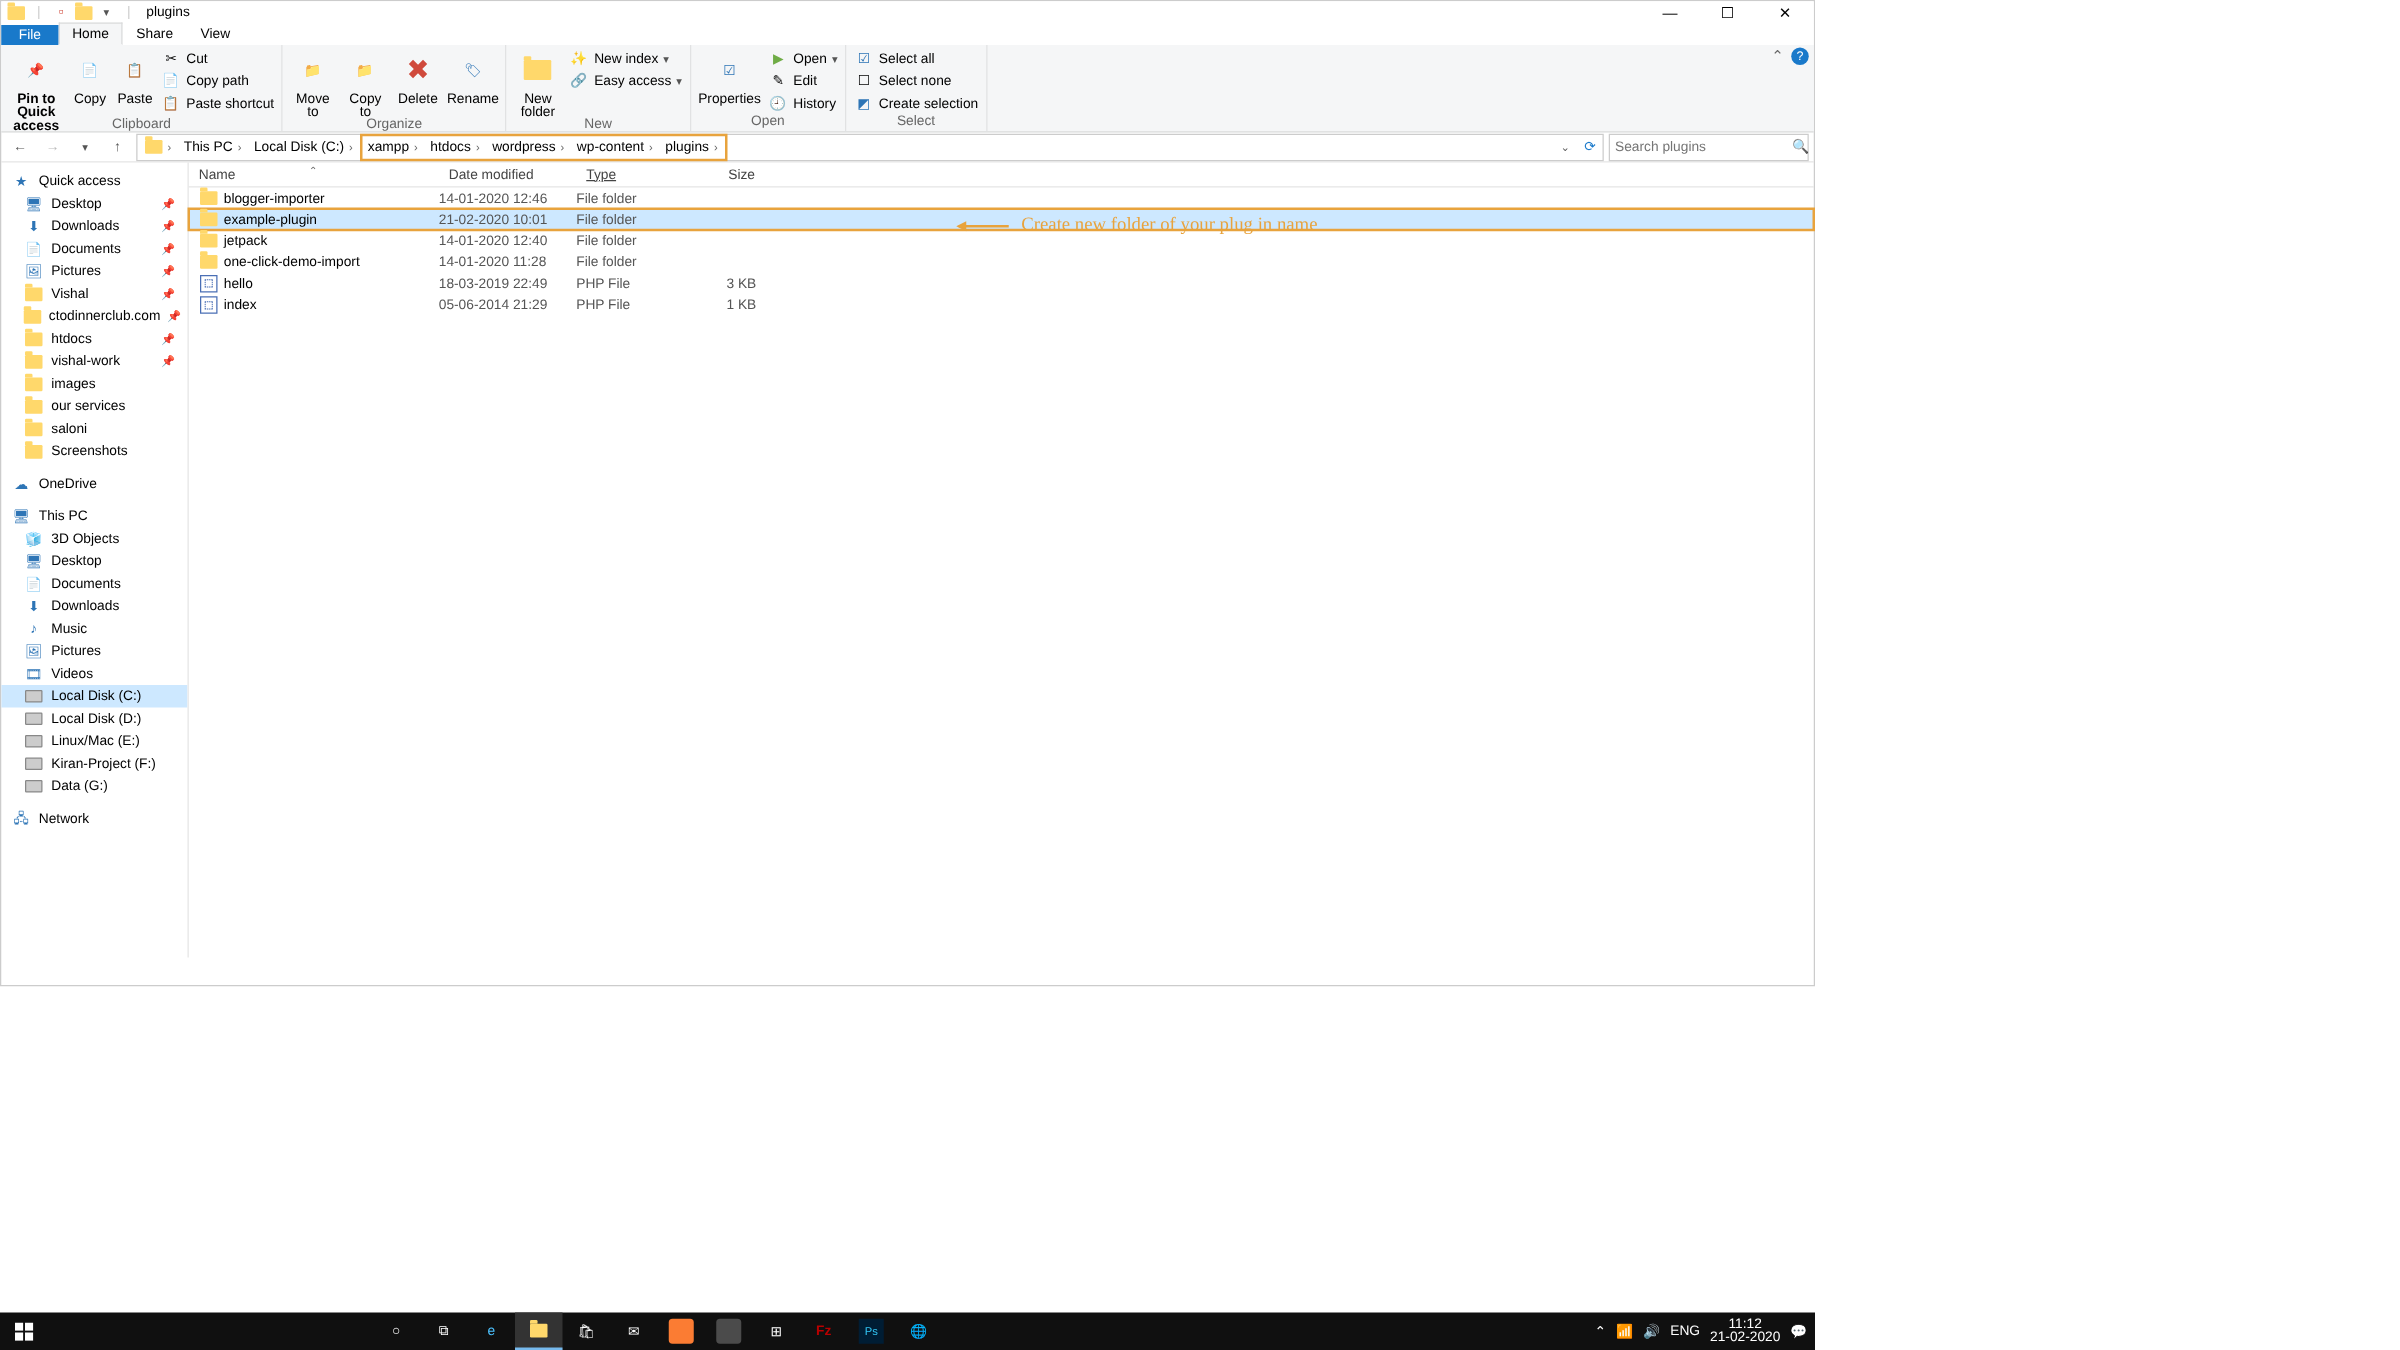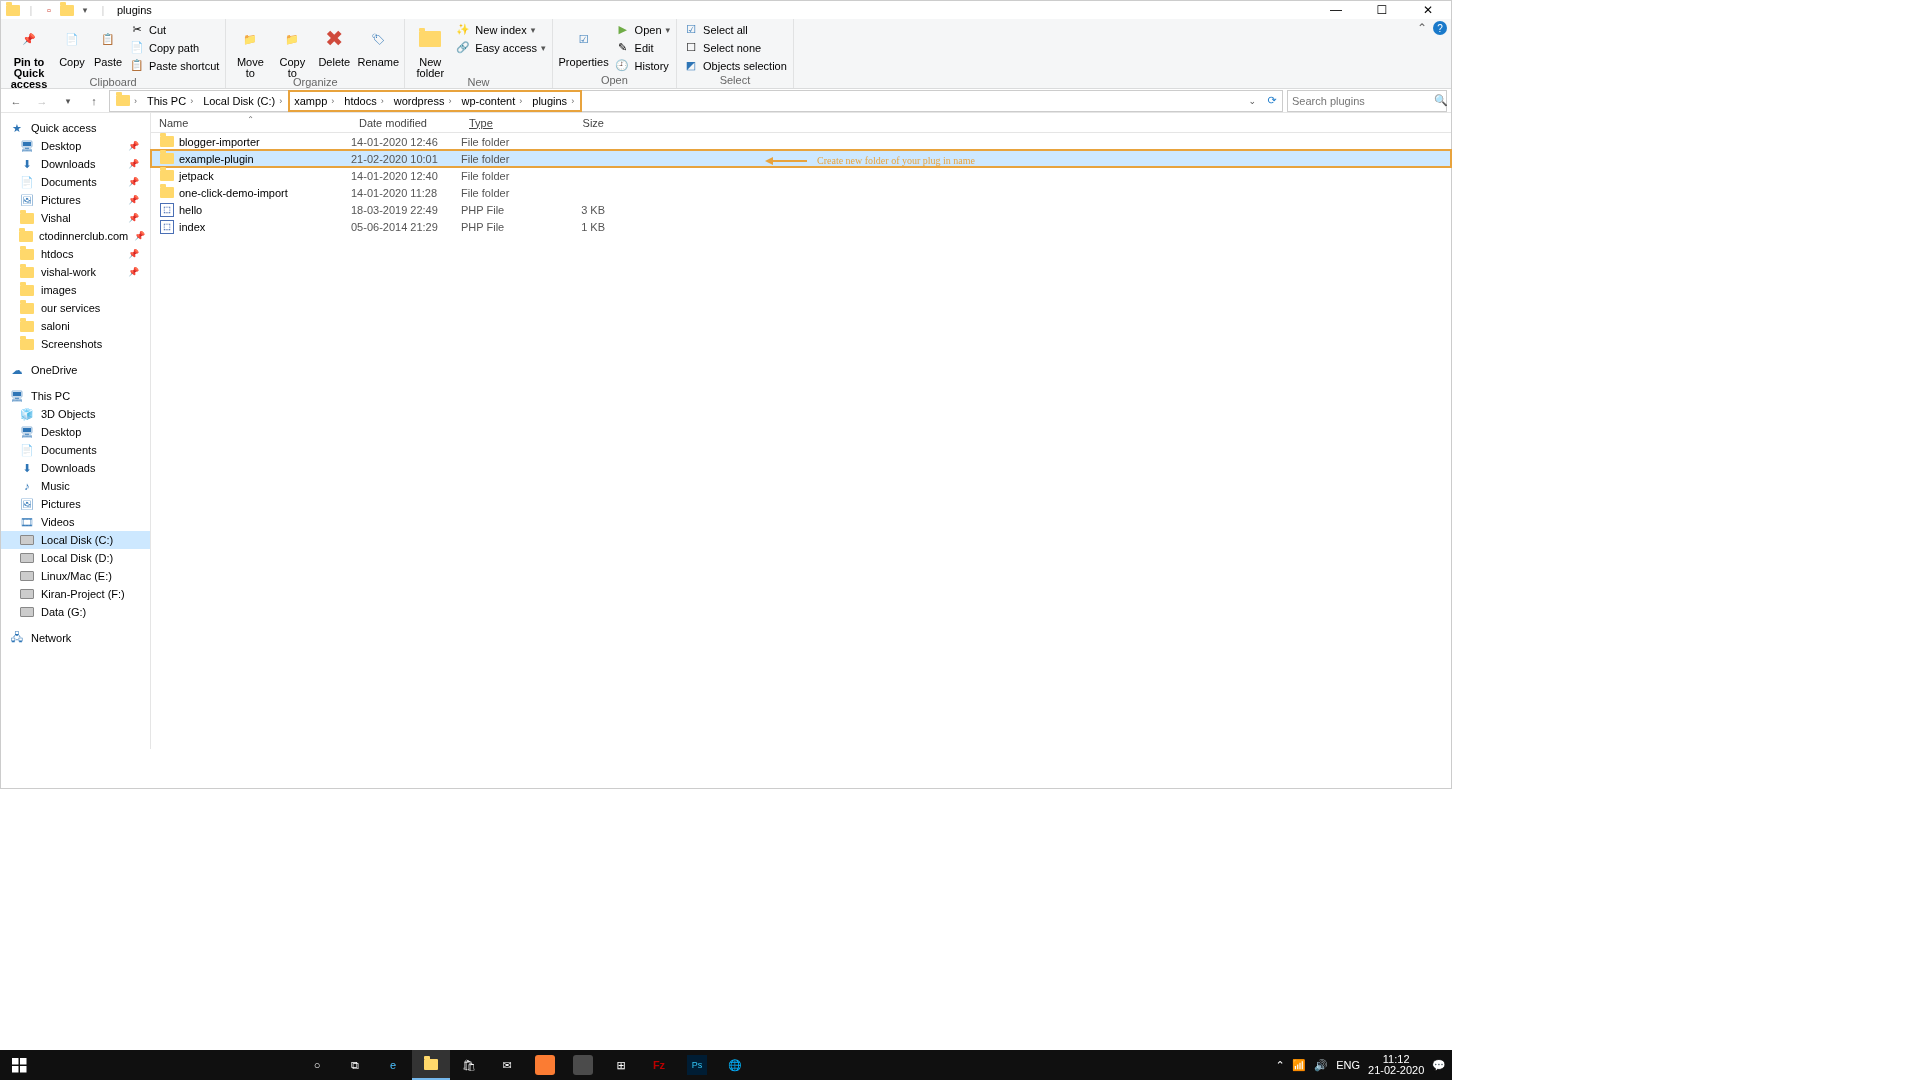--- a/index.html
+++ b/index.html
@@ -66,21 +66,21 @@
 .row .cname{width:192px;display:flex;align-items:center;gap:4px;}
 .row .cdate{width:110px;color:#555;}
 .row .ctype{width:92px;color:#555;}
 .row .csize{width:52px;text-align:right;color:#555;}
 .row.sel{background:#cde8ff;}
 .row.hlrow{outline:2px solid #e8a33d;outline-offset:-1px;}
 
 .annotation-arrow{position:absolute;left:616px;top:42px;display:flex;align-items:center;gap:10px;}
 .annotation-arrow .line{width:40px;height:2px;background:#e8a33d;position:relative;}
 .annotation-arrow .line::before{content:"";position:absolute;left:-6px;top:-3px;border:4px solid transparent;border-right:8px solid #e8a33d;}
-.annotation-arrow .txt{color:#e8a33d;font-size:10px;font-family:Georgia,serif;}
+.annotation-arrow .txt{color:#e8a33d;font-size:15px;font-family:Georgia,serif;}
 
 .status{height:22px;border-top:1px solid #e5e5e5;display:flex;align-items:center;padding:0 8px;gap:14px;color:#444;}
 .status .right{margin-left:auto;display:flex;gap:2px;}
 .status .viewbtn{width:20px;height:18px;border:1px solid #ccc;display:flex;align-items:center;justify-content:center;}
 .status .viewbtn.active{background:#cde8ff;}
 
 .taskbar{position:absolute;left:0;bottom:0;width:1452px;height:30px;background:#101010;display:flex;align-items:center;}
 .taskbar .tbtn{width:38px;height:30px;display:flex;align-items:center;justify-content:center;color:#fff;}
 .taskbar .tbtn.active{background:#333;border-bottom:2px solid #76b9ed;}
 .taskbar .tray{margin-left:auto;display:flex;align-items:center;color:#fff;gap:8px;padding-right:6px;}
@@ -112,20 +112,26 @@
       <div class="ico" style="color:#ccc;">|</div>
     </div>
     <div class="titletext">plugins</div>
     <div class="winbtns">
       <div>—</div>
       <div>☐</div>
       <div class="close">✕</div>
     </div>
   </div>
 
+  <div class="tabs">
+    <div class="filetab">File</div>
+    <div class="tab active">Home</div>
+    <div class="tab">Share</div>
+    <div class="tab">View</div>
+  </div>
 
   <div class="ribbon">
 
     <div class="group">
       <div class="gbody">
         <div class="bigbtn">
           <div class="ico32">📌</div>
           <div class="lbl" style="white-space:pre-line;font-weight:bold;">Pin to Quick
 access</div>
         </div>
@@ -235,21 +241,21 @@
           <div class="smallbtn">
               <div class="ico16" style="color:#2e75b6;">☑</div>
               <span>Select all</span>
             </div>
           <div class="smallbtn">
               <div class="ico16">☐</div>
               <span>Select none</span>
             </div>
           <div class="smallbtn">
               <div class="ico16" style="color:#2e75b6;">◩</div>
-              <span>Objects selection</span>
+              <span>Create selection</span>
             </div>
         </div>
       </div>
       <div class="glabel">Select</div>
     </div>
     <div class="ribbon-right">
       <div class="collapse-caret">⌃</div>
       <div class="help-q">?</div>
     </div>
   </div>

